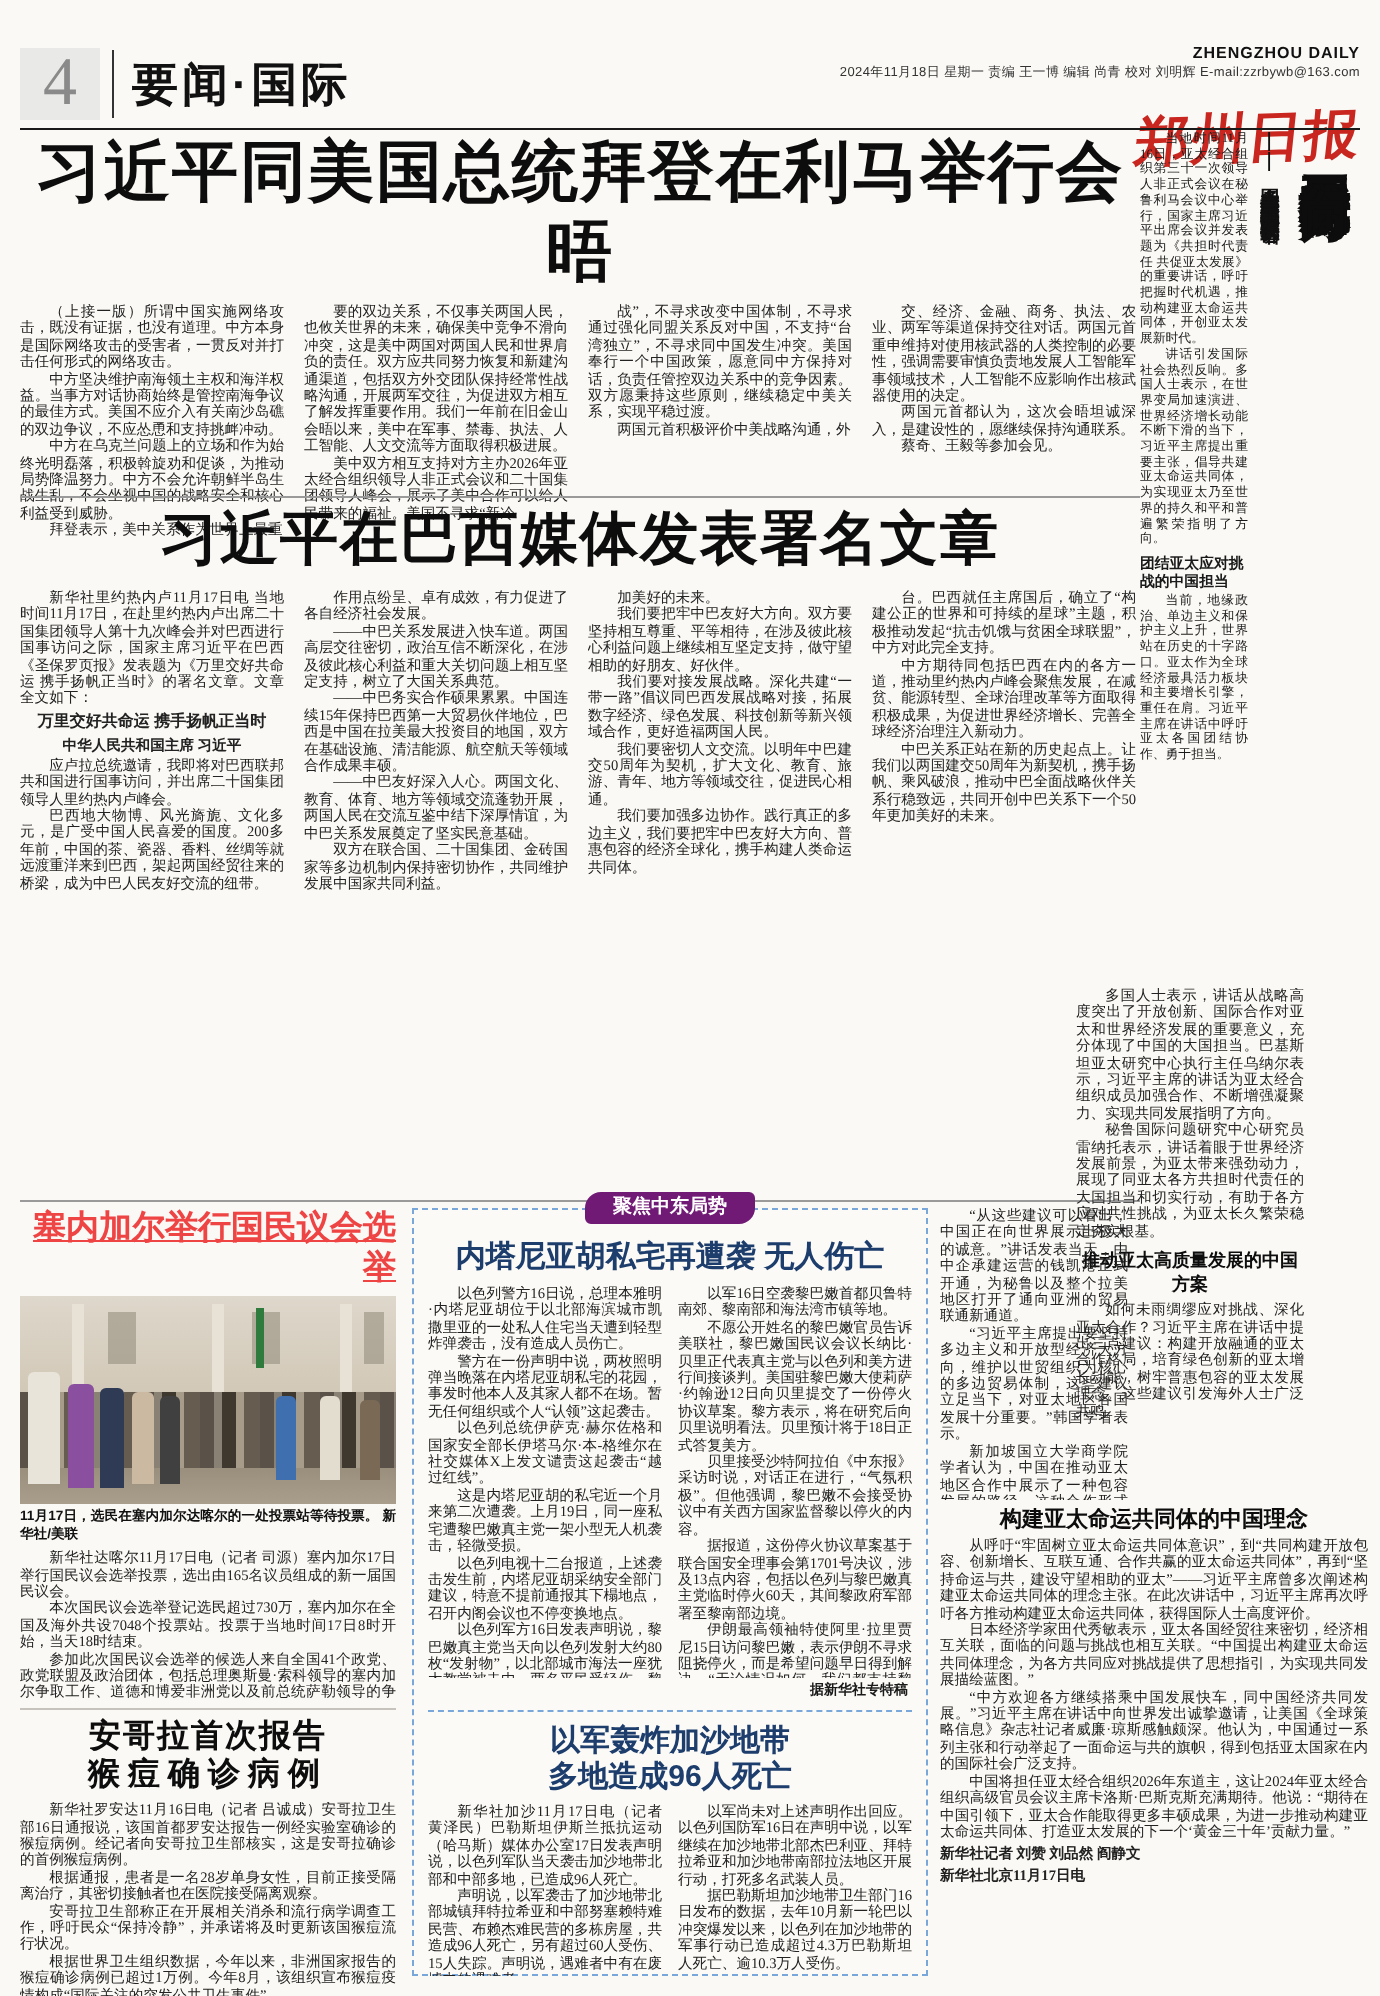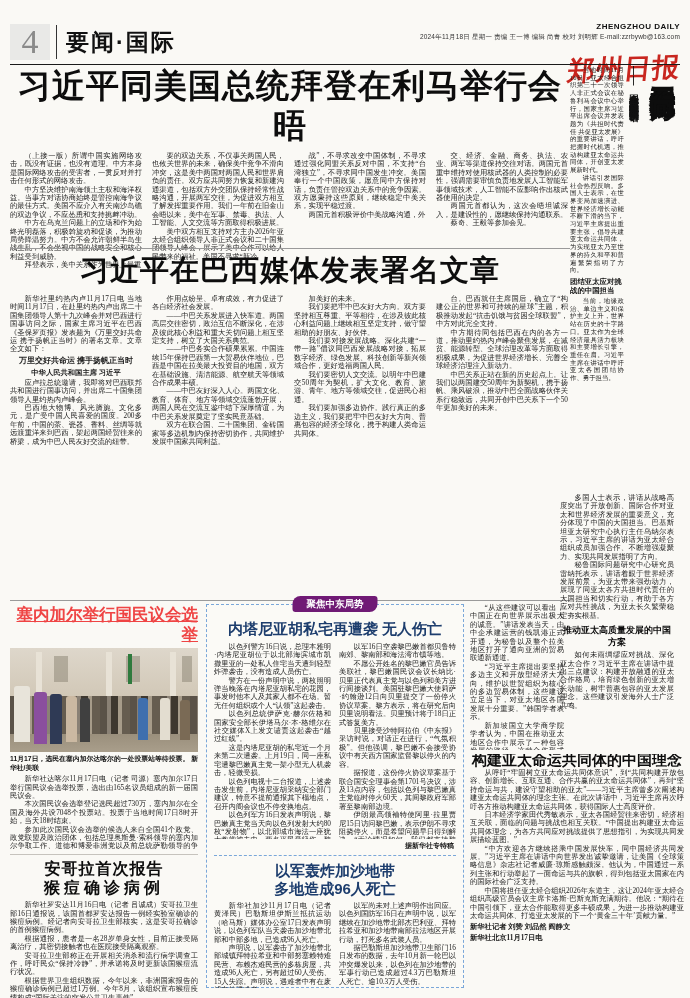--- a/index.html
+++ b/index.html
@@ -72,25 +72,25 @@
   .me-div { margin:5px 0 6px; border-top:1px dashed #7aa7d9; }
   .mebox h3 { margin:0 0 4px; font:bold 15px/18px "Liberation Sans", sans-serif; text-align:center; color:#1d3d6d; }
   .me2 .col { height:86px; }
 
   
   .apec-top { position:absolute; top:66px; left:570px; width:114px; height:424px; display:flex; }
   .apec-introcol { width:54px; height:424px; overflow:hidden; font-size:6.4px; line-height:7.7px; }
   .apec-sub1 { font:bold 7.4px/9px "Liberation Sans", sans-serif; margin:3px 0 2px; text-align:left; }
   .vtitle-sub { writing-mode:vertical-rl; font:bold 9.5px/16px "Liberation Sans", sans-serif; height:424px; letter-spacing:.5px; color:#111; margin-left:2px; }
   .vtitle { writing-mode:vertical-rl; font:900 26px/42px "Liberation Sans", sans-serif; height:424px; color:#0d0d0d; letter-spacing:.5px; }
-  .apec-mid { position:absolute; top:494px; left:538px; width:114px; height:256px; overflow:hidden;margin-left:22px; }
+  .apec-mid { position:absolute; top:494px; left:538px; width:114px; height:256px; overflow:hidden; }
   .subhead { font:bold 9px/12px "Liberation Sans", sans-serif; text-align:center; margin:4px 0 3px; color:#0d0d0d; }
   .apec-col2 { position:absolute; top:604px; left:470px; width:94px; height:146px; overflow:hidden; }
   .apec-wide { position:absolute; top:754px; left:470px; width:214px; height:240px; overflow:hidden; }
-  .apec-wide .subhead { font-size:15px; margin:0 0 3px; }
+  .apec-wide .subhead { font-size:11px; margin:0 0 3px; }
   .sign { text-align:left; font-weight:bold; font-size:7.3px; line-height:9px; margin:2px 2px 0 0; }
 </style>
 </head>
 <body>
 
 <div class="page">
 
   <div class="hdr">
     <div class="pagenum">4</div>
     <div class="hdr-vline"></div>

